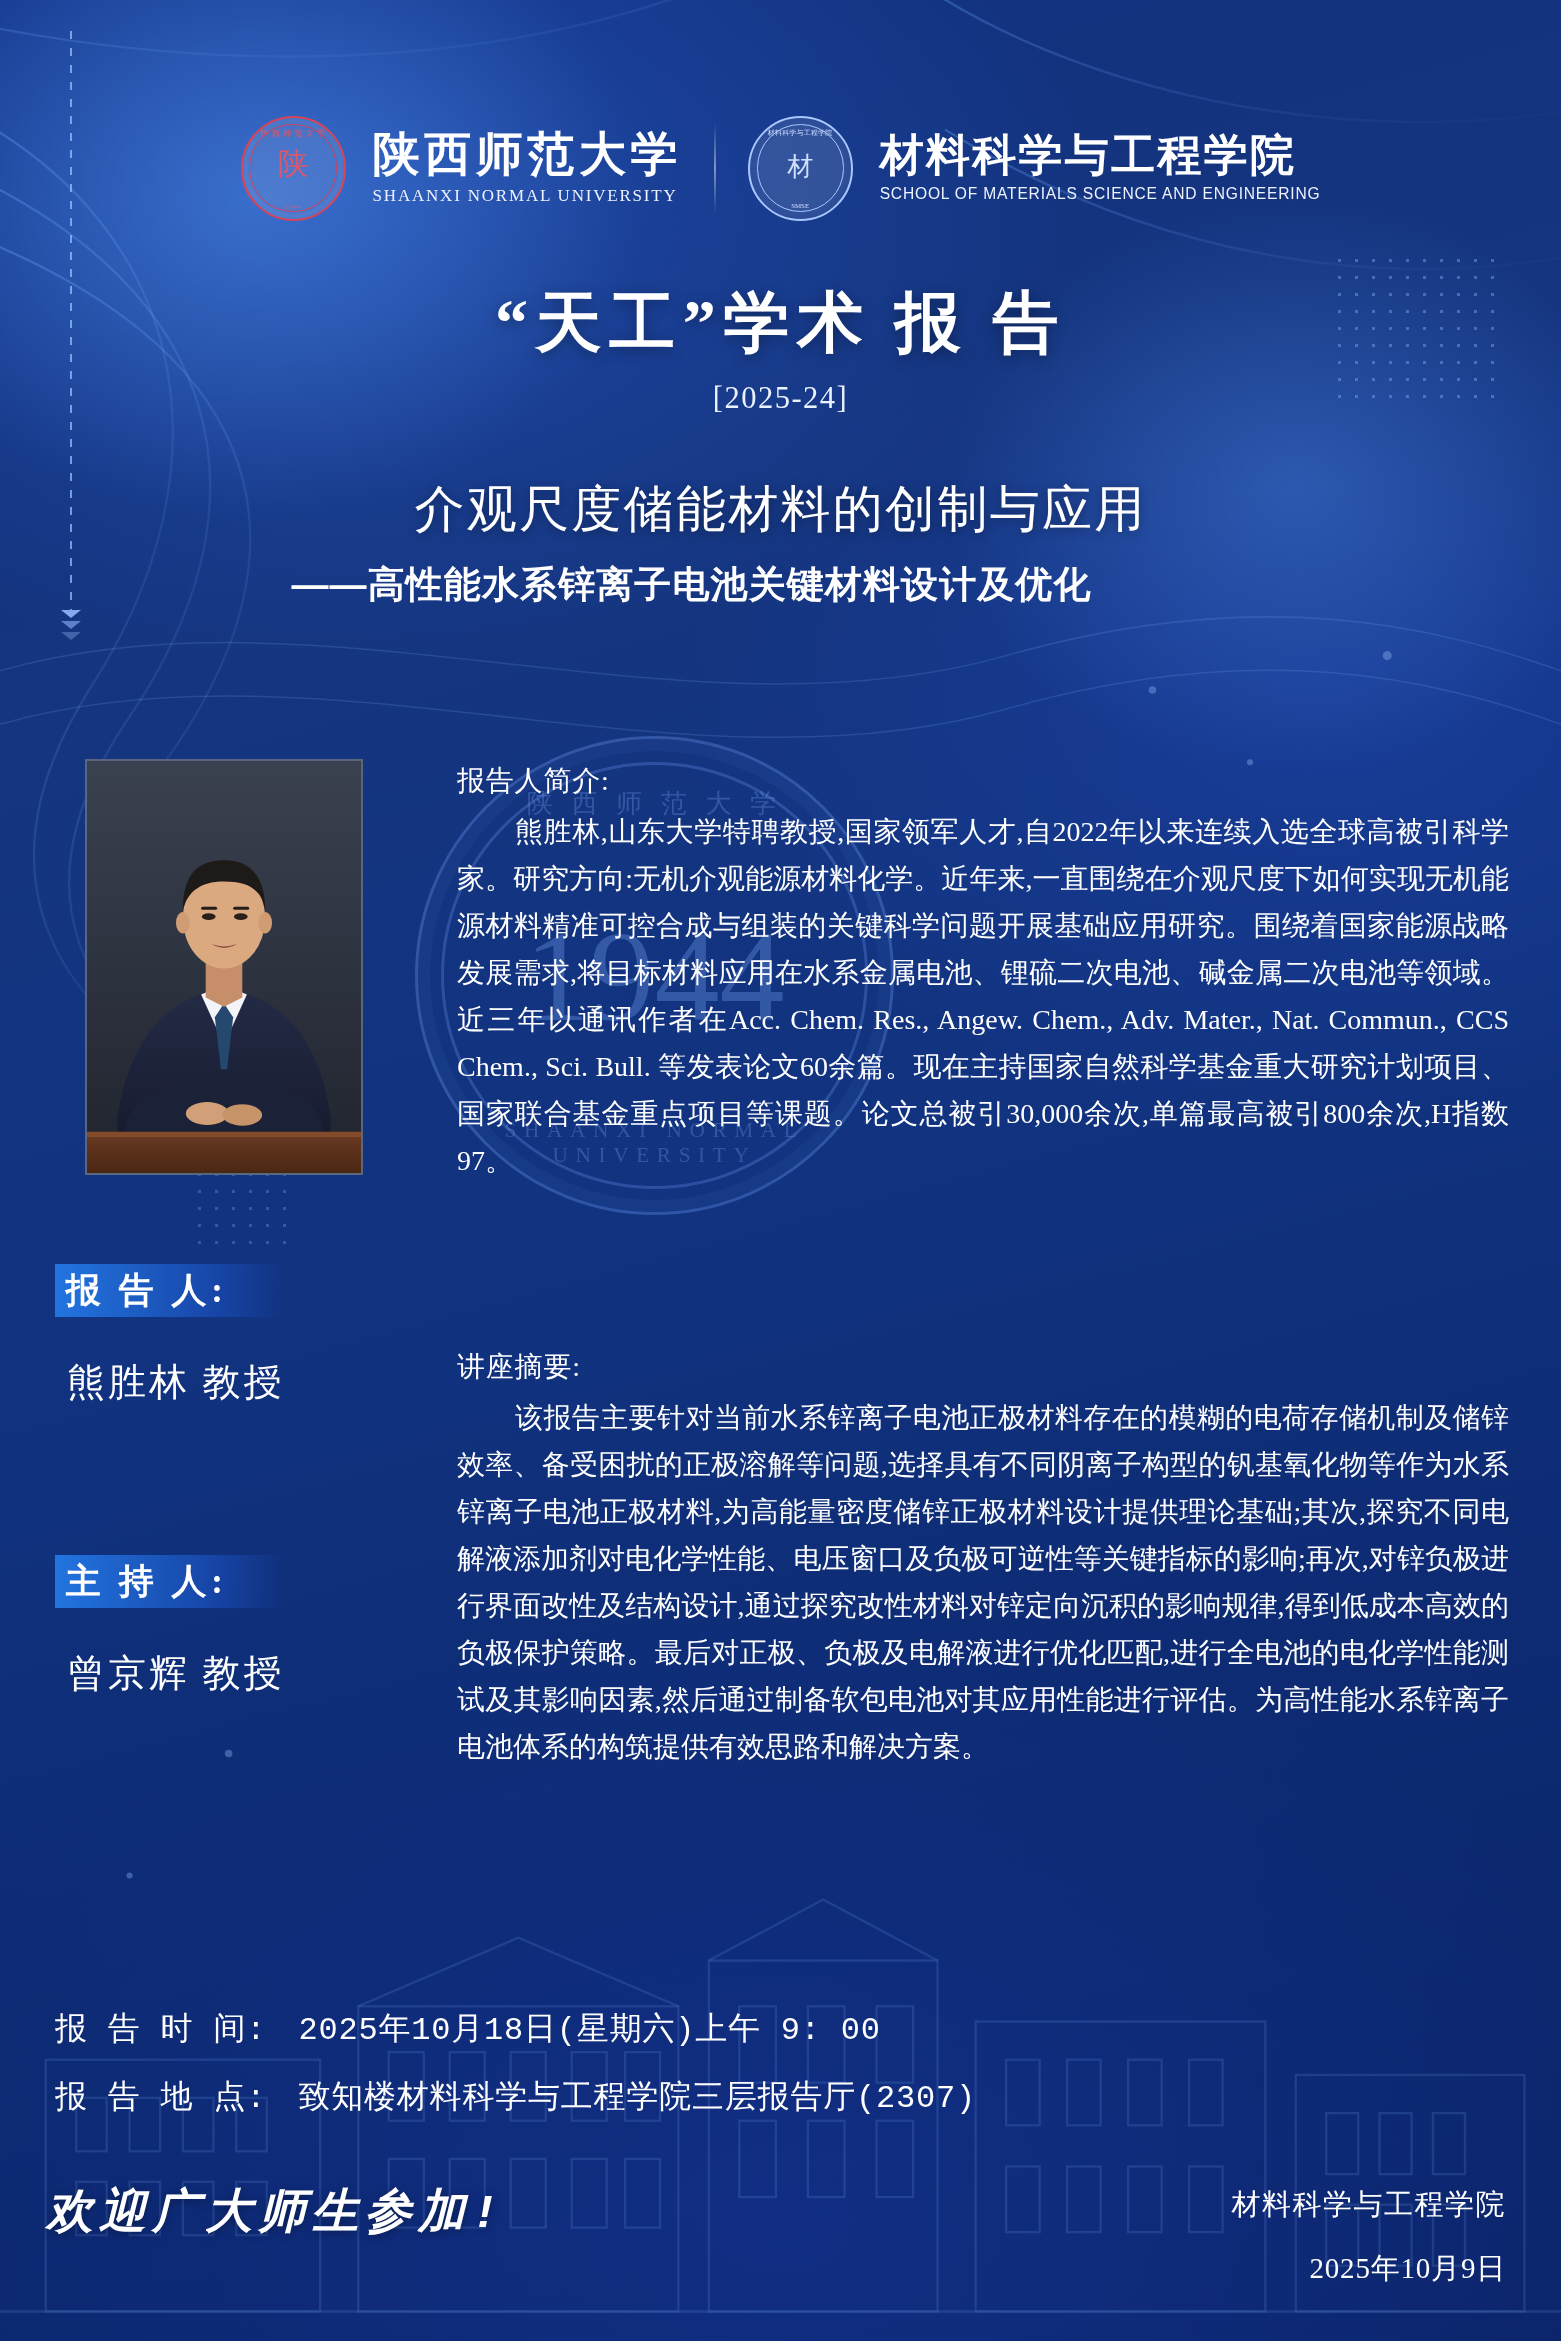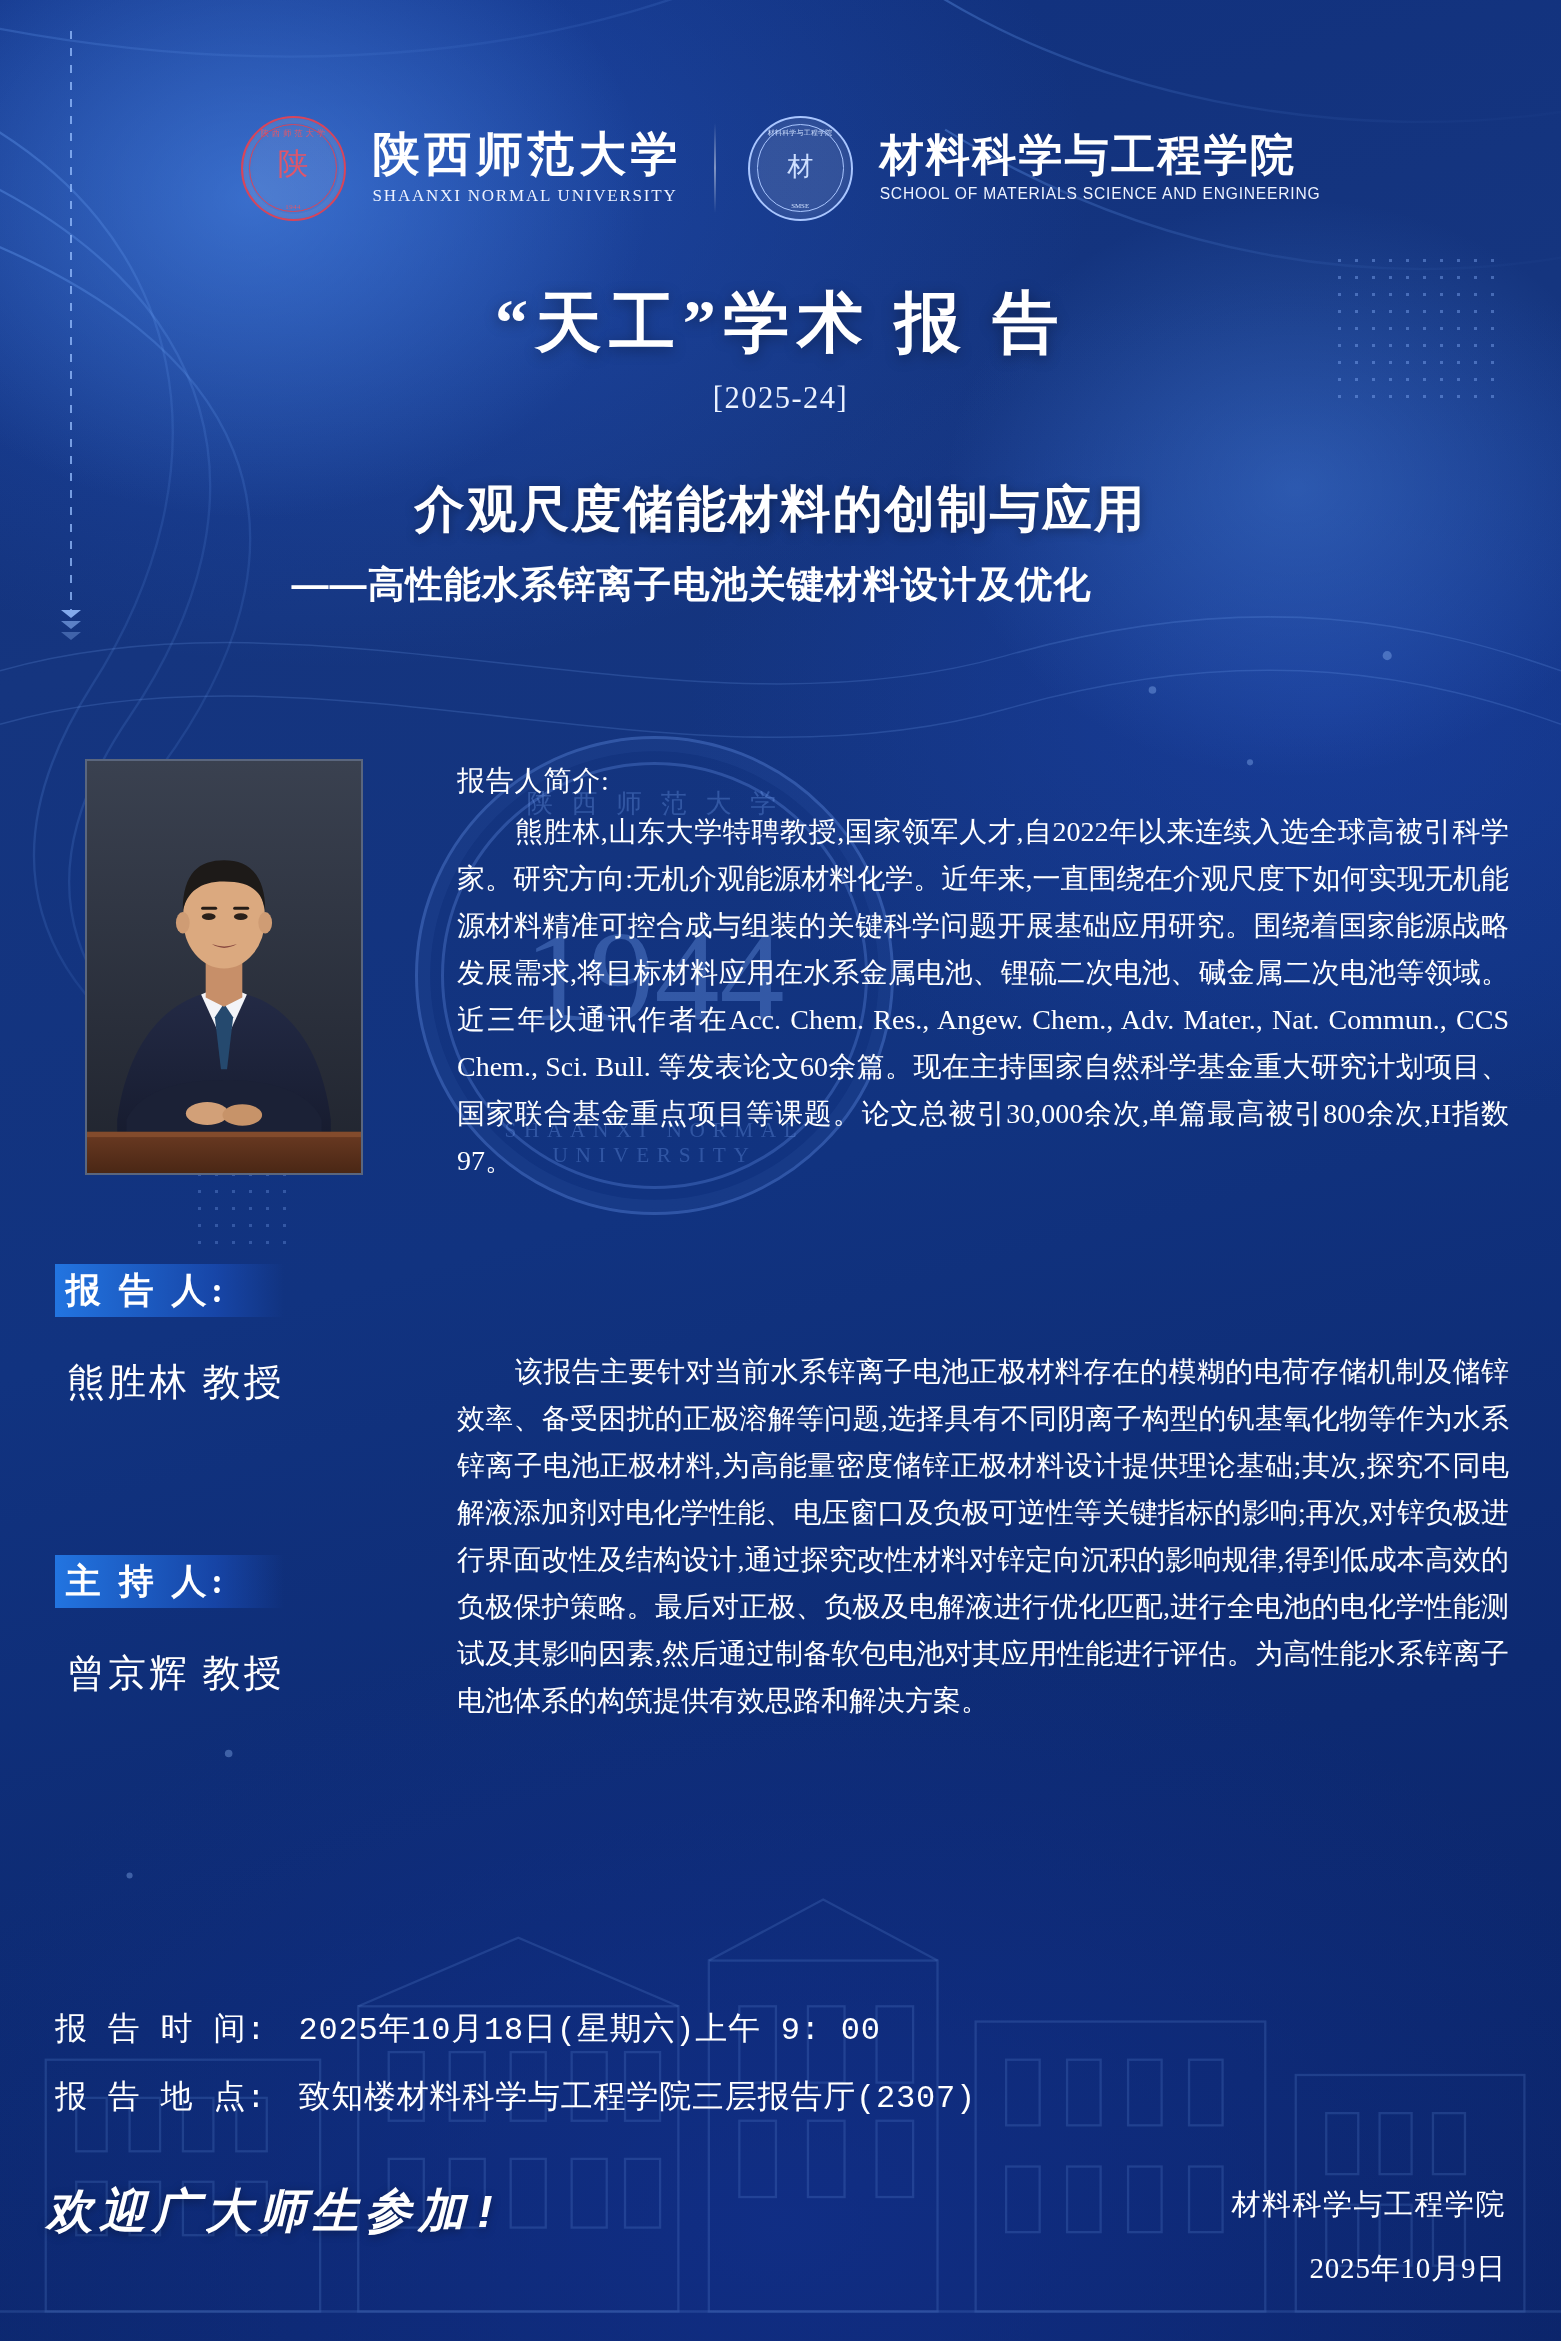--- a/index.html
+++ b/index.html
@@ -195,21 +195,21 @@
     letter-spacing: 1.5px;
     font-family: "Liberation Serif", serif;
   }
   .topic {
     position: absolute;
     left: 0; top: 476px;
     width: 1561px;
     text-align: center;
     color: #ffffff;
     font-size: 50px;
-    font-weight: 700;
+    font-weight: 400;
     letter-spacing: 2.3px;
     font-family: "Liberation Sans", sans-serif;
     text-shadow: 0 2.3px 10.7px rgba(0,0,0,.4);
   }
   .subtopic {
     position: absolute;
     left: 0; top: 560px;
     width: 1383px;
     text-align: center;
     color: #ffffff;
@@ -525,20 +525,21 @@
     <span class="txt">主 持 人:</span>
   </div>
   <div class="value-line val-host">曾京辉  教授</div>
 
   <div class="body-col bio-wrap" style="top:762px;">
     <div class="sec-head">报告人简介:</div>
     <div class="para">熊胜林,山东大学特聘教授,国家领军人才,自2022年以来连续入选全球高被引科学家。研究方向:无机介观能源材料化学。近年来,一直围绕在介观尺度下如何实现无机能源材料精准可控合成与组装的关键科学问题开展基础应用研究。围绕着国家能源战略发展需求,将目标材料应用在水系金属电池、锂硫二次电池、碱金属二次电池等领域。近三年以通讯作者在Acc. Chem. Res., Angew. Chem., Adv. Mater., Nat. Commun., CCS Chem., Sci. Bull. 等发表论文60余篇。现在主持国家自然科学基金重大研究计划项目、国家联合基金重点项目等课题。论文总被引30,000余次,单篇最高被引800余次,H指数97。</div>
   </div>
 
   <div class="body-col abs-wrap" style="top:1348px;">
+    <div class="sec-head">讲座摘要:</div>
     <div class="para">该报告主要针对当前水系锌离子电池正极材料存在的模糊的电荷存储机制及储锌效率、备受困扰的正极溶解等问题,选择具有不同阴离子构型的钒基氧化物等作为水系锌离子电池正极材料,为高能量密度储锌正极材料设计提供理论基础;其次,探究不同电解液添加剂对电化学性能、电压窗口及负极可逆性等关键指标的影响;再次,对锌负极进行界面改性及结构设计,通过探究改性材料对锌定向沉积的影响规律,得到低成本高效的负极保护策略。最后对正极、负极及电解液进行优化匹配,进行全电池的电化学性能测试及其影响因素,然后通过制备软包电池对其应用性能进行评估。为高性能水系锌离子电池体系的构筑提供有效思路和解决方案。</div>
   </div>
 
   <svg class="building" viewBox="0 0 2048 620" preserveAspectRatio="none">
     <g fill="none" stroke="#6f9fe8" stroke-opacity=".35" stroke-width="3">
       <rect x="60" y="250" width="360" height="330"></rect>
       <rect x="100" y="300" width="40" height="70"></rect>
         <rect x="170" y="300" width="40" height="70"></rect>
       <rect x="240" y="300" width="40" height="70"></rect>
         <rect x="310" y="300" width="40" height="70"></rect>

